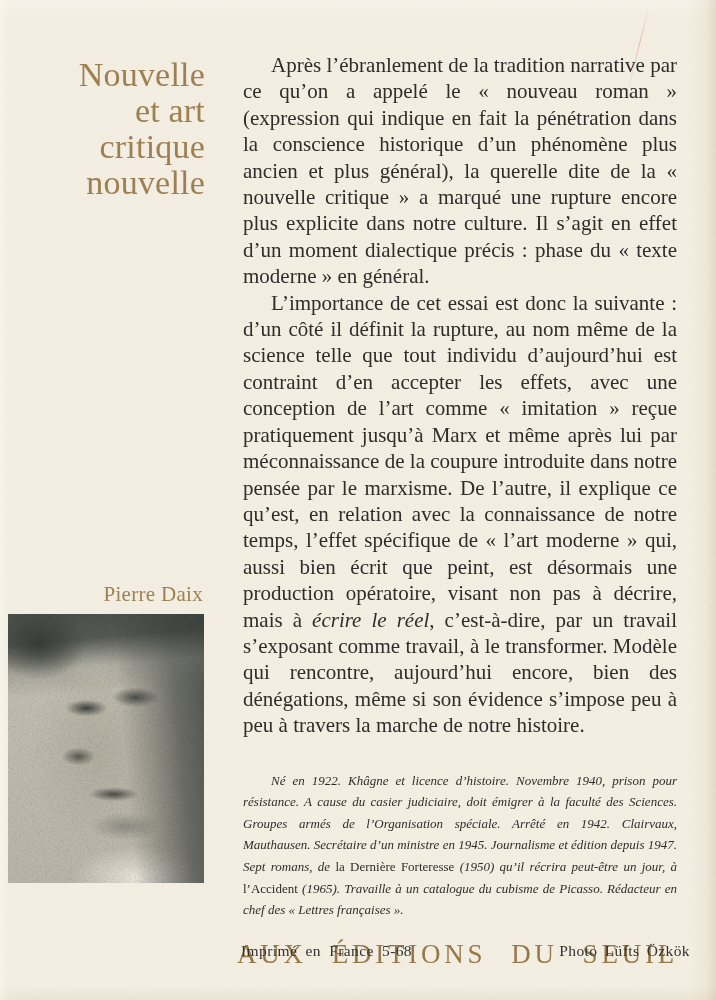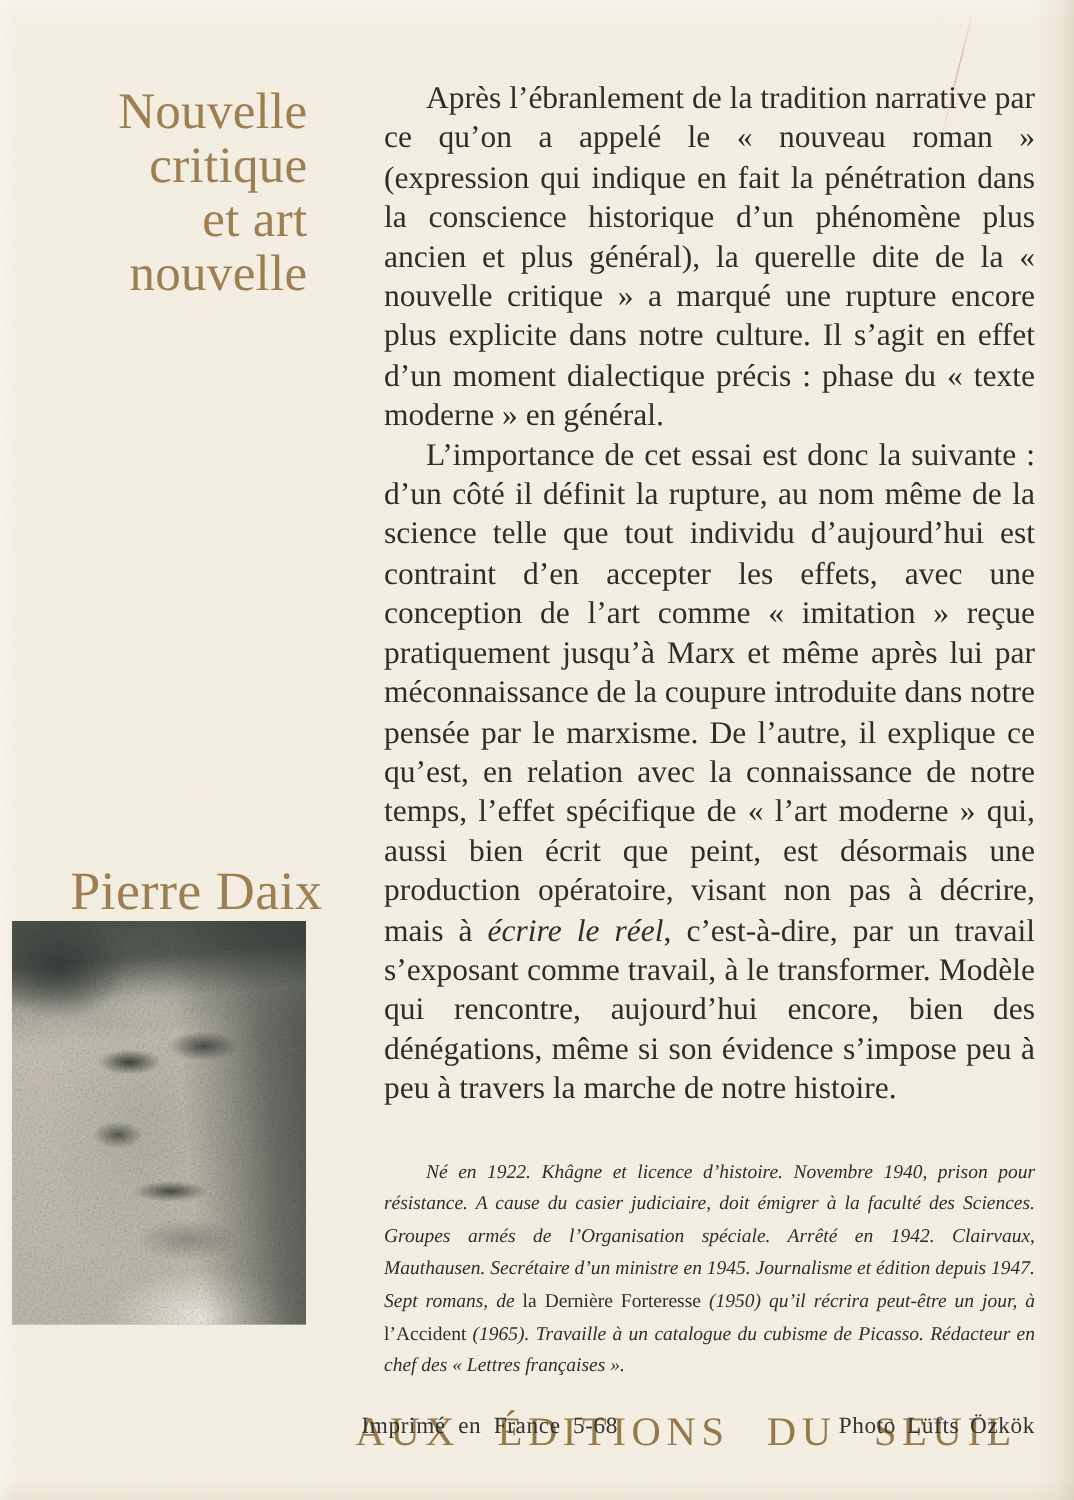--- a/index.html
+++ b/index.html
@@ -27,23 +27,22 @@
     text-align:right;
     color:#9d7f51;
     font-size:34px;line-height:36px;
     font-weight:normal;margin:0;
     letter-spacing:.2px;
   }
   .author{
     position:absolute;left:0;top:580px;width:203px;
     text-align:right;
     color:#9d7f51;
-    font-size:36px;line-height:28px;
+    font-size:21px;line-height:28px;
     letter-spacing:.3px;
-    margin-left:12px;
   }
   .photo{
     position:absolute;left:8px;top:614px;width:196px;height:269px;
     margin:0;
     background-color:#cdc8ba;
     background-image:
       radial-gradient(ellipse 30px 12px at 40% 35%, rgba(40,45,42,.85), rgba(40,45,42,0) 70%),
       radial-gradient(ellipse 34px 14px at 65% 31%, rgba(45,50,47,.75), rgba(45,50,47,0) 70%),
       radial-gradient(ellipse 24px 13px at 36% 53%, rgba(50,55,50,.7), rgba(50,55,50,0) 70%),
       radial-gradient(ellipse 36px 10px at 54% 67%, rgba(40,42,40,.75), rgba(40,42,40,0) 70%),
@@ -53,21 +52,21 @@
       linear-gradient(265deg, rgba(65,70,66,.85) 0%, rgba(65,70,66,.65) 16%, rgba(65,70,66,0) 42%),
       radial-gradient(ellipse 58px 36px at 44% 17%, rgba(236,231,216,.85), rgba(236,231,216,0) 70%),
       radial-gradient(ellipse 88px 42px at 66% 98%, rgba(246,243,233,.95), rgba(246,243,233,0) 75%),
       radial-gradient(ellipse 82px 112px at 45% 52%, rgba(182,180,164,.85), rgba(182,180,164,0) 82%),
       linear-gradient(#cfcabc,#c3beb0);
   }
   .photo .photo-grain{position:absolute;inset:0;opacity:.5;mix-blend-mode:multiply;}
 
   
   .text-col{
-    position:absolute;left:256px;top:52px;width:434px;
+    position:absolute;left:243px;top:52px;width:434px;
     color:#2e2d29;
     font-size:21px;line-height:26.4px;
     text-align:justify;
   }
   .text-col p{margin:0;text-indent:28px;}
   .bio{
     margin-top:31px !important;
     font-style:italic;
     font-size:13px;line-height:21.6px;
     text-indent:30px;
@@ -110,22 +109,22 @@
         <feTurbulence type="fractalNoise" baseFrequency="0.8" numOctaves="2" stitchTiles="stitch"></feTurbulence>
         <feColorMatrix type="saturate" values="0"></feColorMatrix>
       </filter>
     <rect width="716" height="1000" filter="url(#paperNoise)"></rect>
   </svg>
 
   <div class="scratch"></div>
 
   <h1 class="title">
     <div>Nouvelle</div>
+    <div>et art</div>
     <div>critique</div>
-    <div>et art</div>
     <div>nouvelle</div>
   </h1>
 
   <div class="author">Pierre Daix</div>
 
   <figure class="photo">
     <svg class="photo-grain" width="196" height="269">
       <filter id="photoNoise">
           <feTurbulence type="fractalNoise" baseFrequency="0.65" numOctaves="2" stitchTiles="stitch"></feTurbulence>
           <feColorMatrix type="saturate" values="0"></feColorMatrix>

